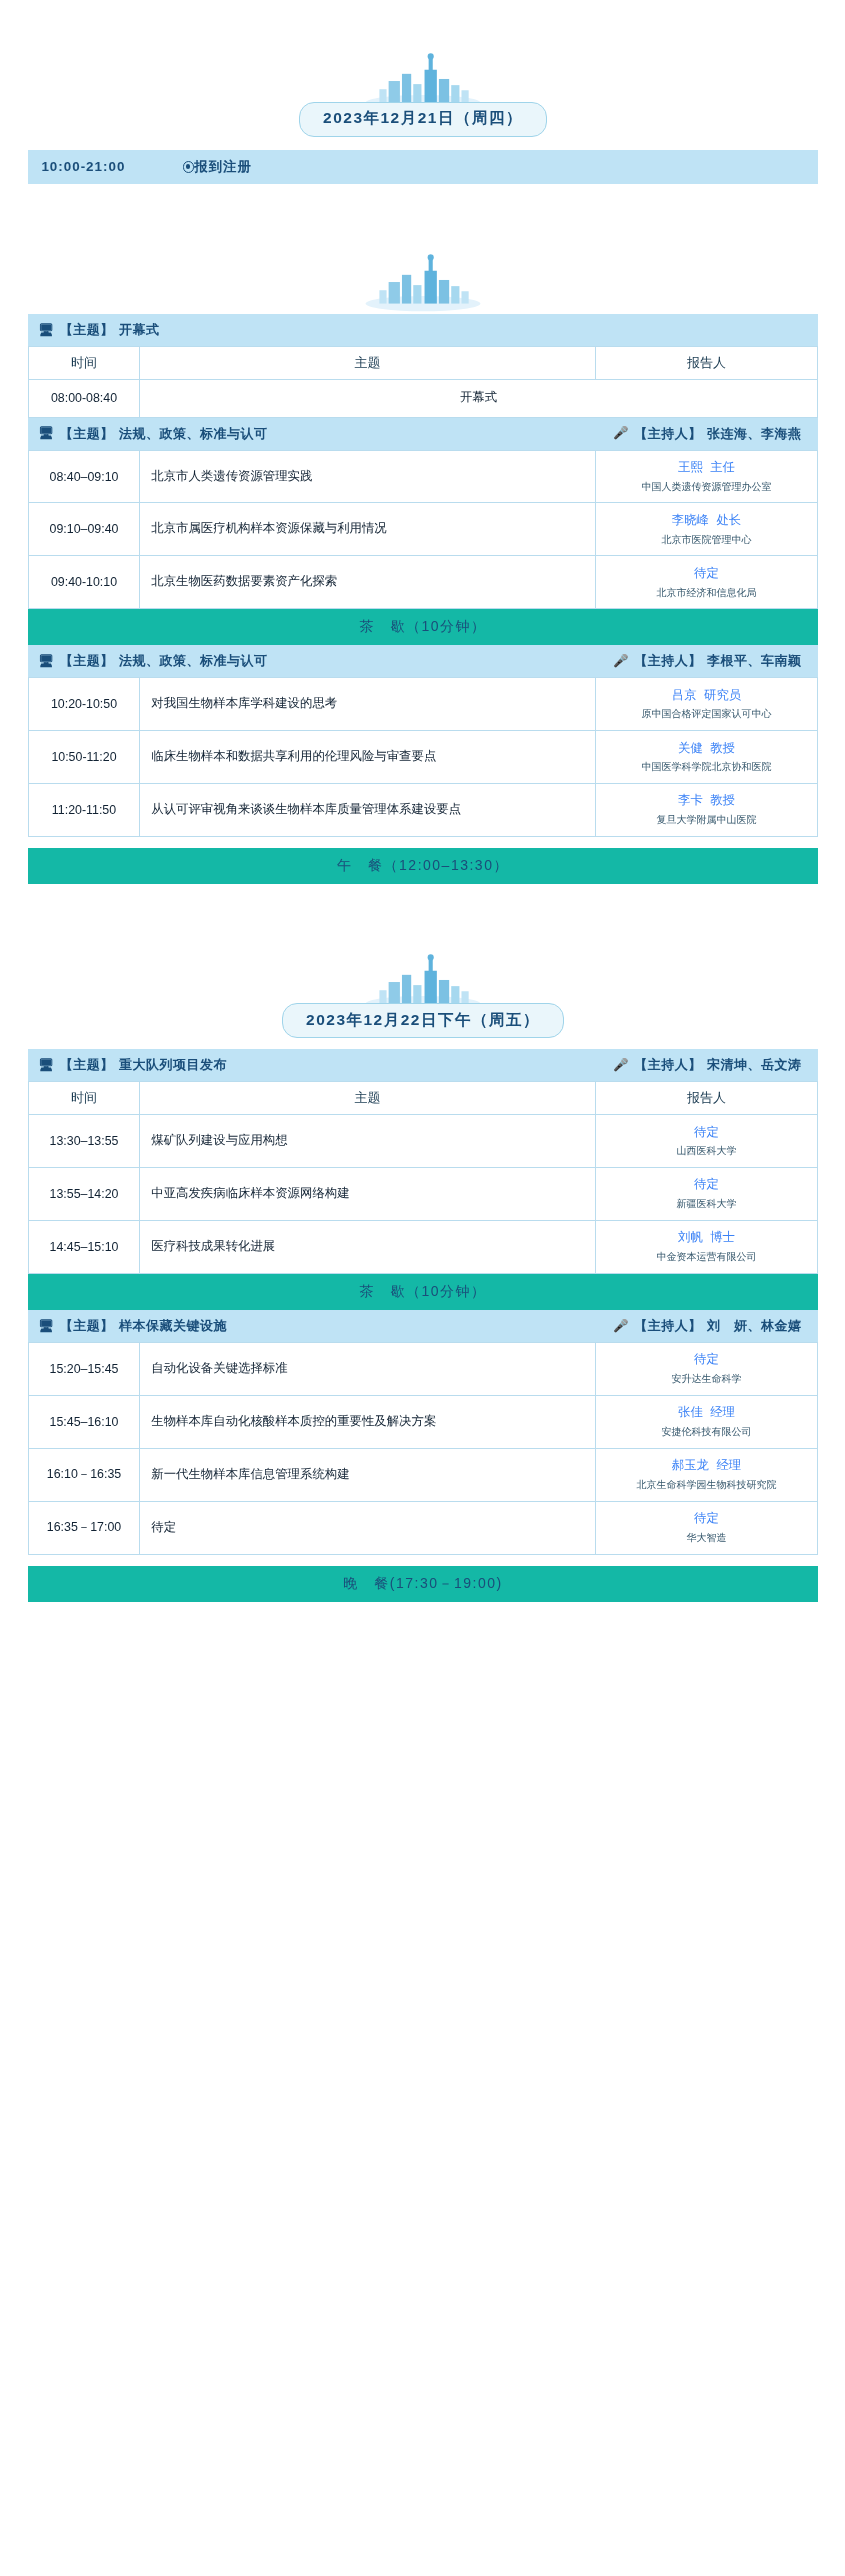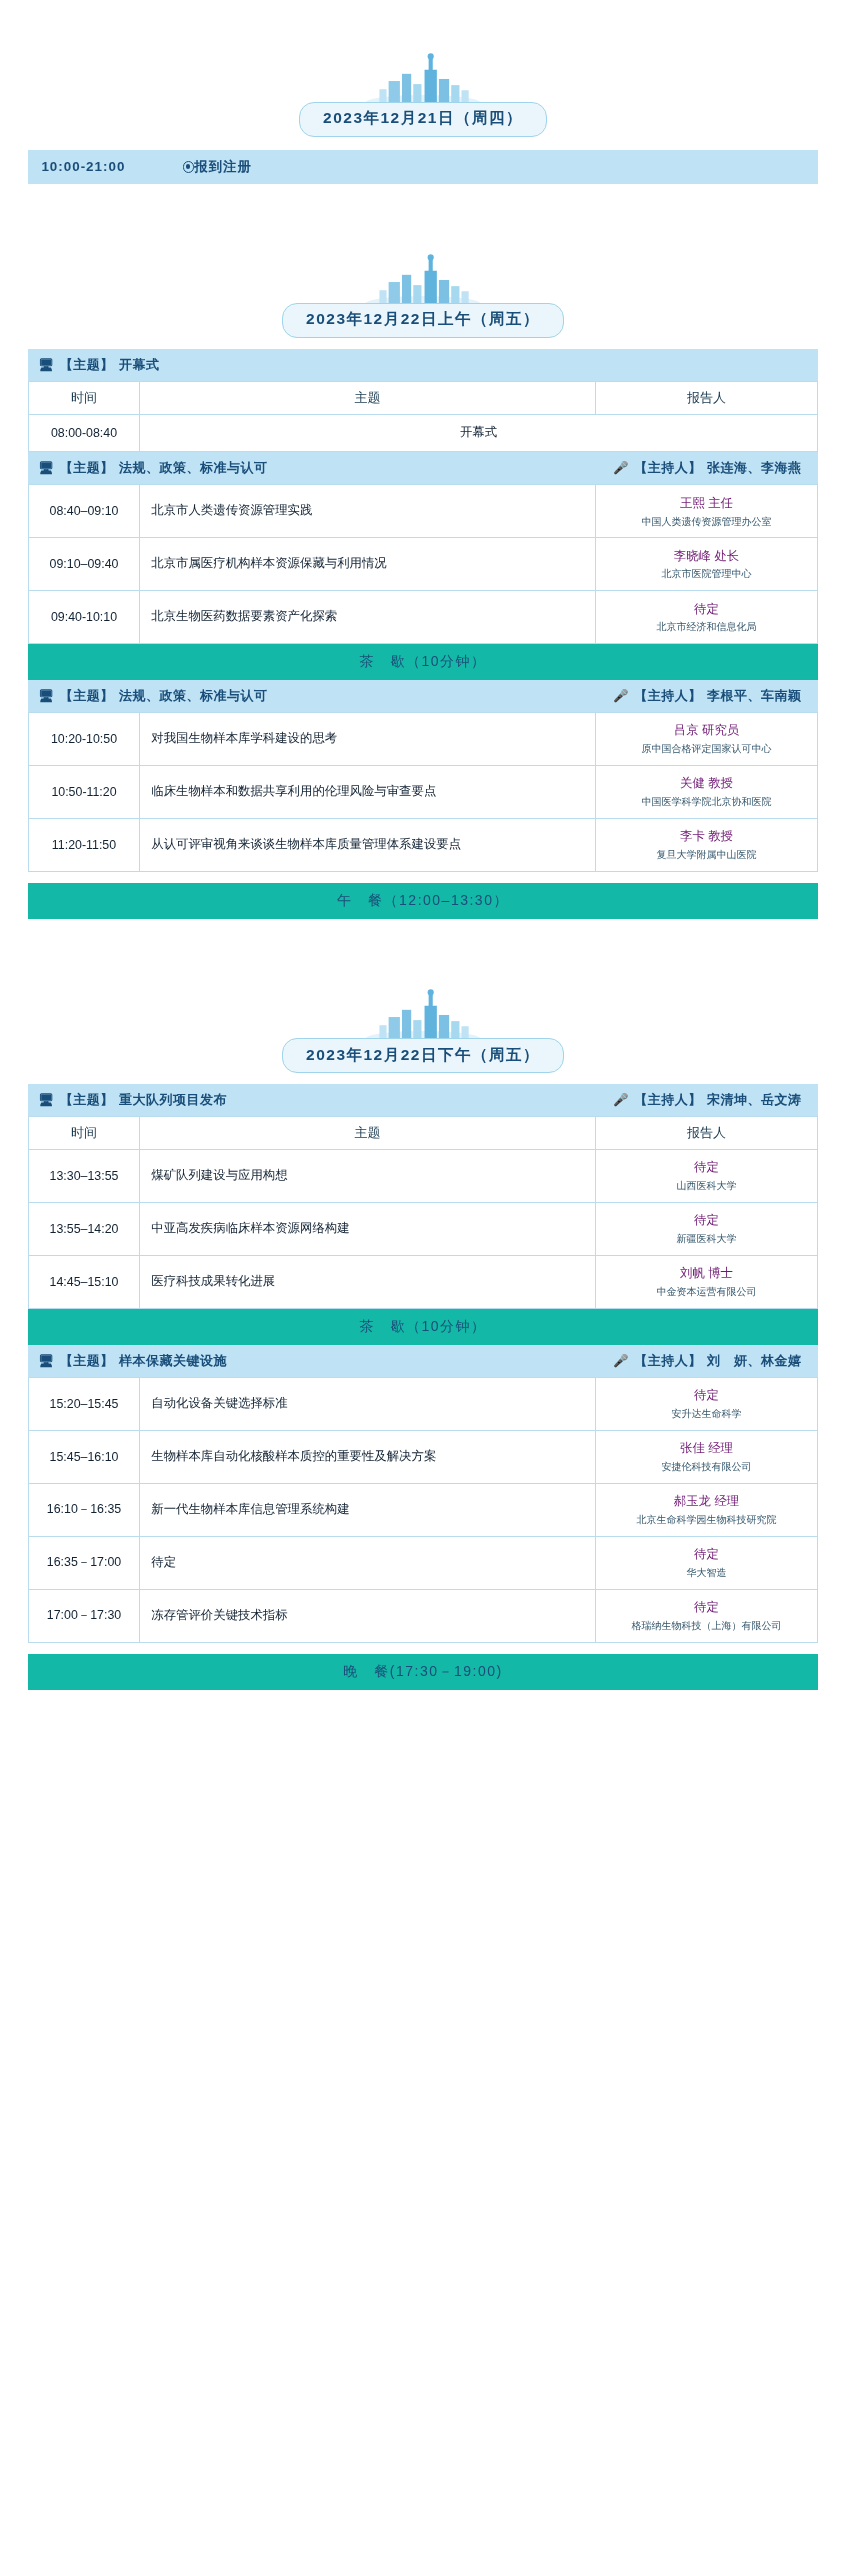--- a/index.html
+++ b/index.html
@@ -125,21 +125,21 @@
     height: 33px;
     padding: 5.2px;
   }
   td.time { text-align: center; color: #17384f; white-space: nowrap; }
   td.topic { line-height: 1.45; }
   td.topic.center { text-align: center; }
   td.speaker {
     text-align: center;
     line-height: 1.35;
   }
-  .sp-name { font-size: 12.4px; color: #701a75; }
+  .sp-name { font-size: 12.4px; color: #3b82f6; font-family: Liberation Mono, monospace; }
   .sp-org { font-size: 10px; color: #34566b; margin-top: 3.1px; }
 
   
   .break-bar {
     background: #14b8a6;
     color: #1a4e7a;
     height: 36px;
     display: flex;
     align-items: center;
     justify-content: center;
@@ -189,21 +189,20 @@
       <rect x="74" y="48" width="18" height="56" fill="#7cc1e3"></rect>
       <rect x="96" y="68" width="16" height="36" fill="#a6d8ef"></rect>
       <rect x="146" y="58" width="20" height="46" fill="#7cc1e3"></rect>
       <rect x="170" y="70" width="16" height="34" fill="#a6d8ef"></rect>
       <rect x="118" y="40" width="24" height="64" fill="#5fb3dd"></rect>
       <rect x="126" y="18" width="8" height="24" fill="#5fb3dd"></rect>
       <circle cx="130" cy="14" r="6" fill="#5fb3dd"></circle>
       <rect x="30" y="78" width="14" height="26" fill="#bfe3f5"></rect>
       <rect x="190" y="80" width="14" height="24" fill="#bfe3f5"></rect>
     </svg>
-    <div class="day-pill">2023年12月22日上午（周五）</div>
   </div>
 
   <div class="topic-strip">
     <div class="topic-left">
       <span class="mini-icon">🖥</span>
       <span class="topic-tag">【主题】</span>
       <span class="topic-name">开幕式</span>
     </div>
   </div>
 
@@ -446,28 +445,20 @@
         </td>
       </tr>
       <tr>
         <td class="time">16:35－17:00</td>
         <td class="topic">待定</td>
         <td class="speaker">
           <div class="sp-name">待定</div>
           <div class="sp-org">华大智造</div>
         </td>
       </tr>
-      <tr>
-        <td class="time">17:00－17:30</td>
-        <td class="topic">冻存管评价关键技术指标</td>
-        <td class="speaker">
-          <div class="sp-name">待定</div>
-          <div class="sp-org">格瑞纳生物科技（上海）有限公司</div>
-        </td>
-      </tr>
     </tbody>
   </table>
 
   <div class="break-bar" style="margin-top:11.3px;">晚　餐(17:30－19:00)</div>
 
   <div class="spacer-md"></div>
 </div>
 
 
 </body></html>

